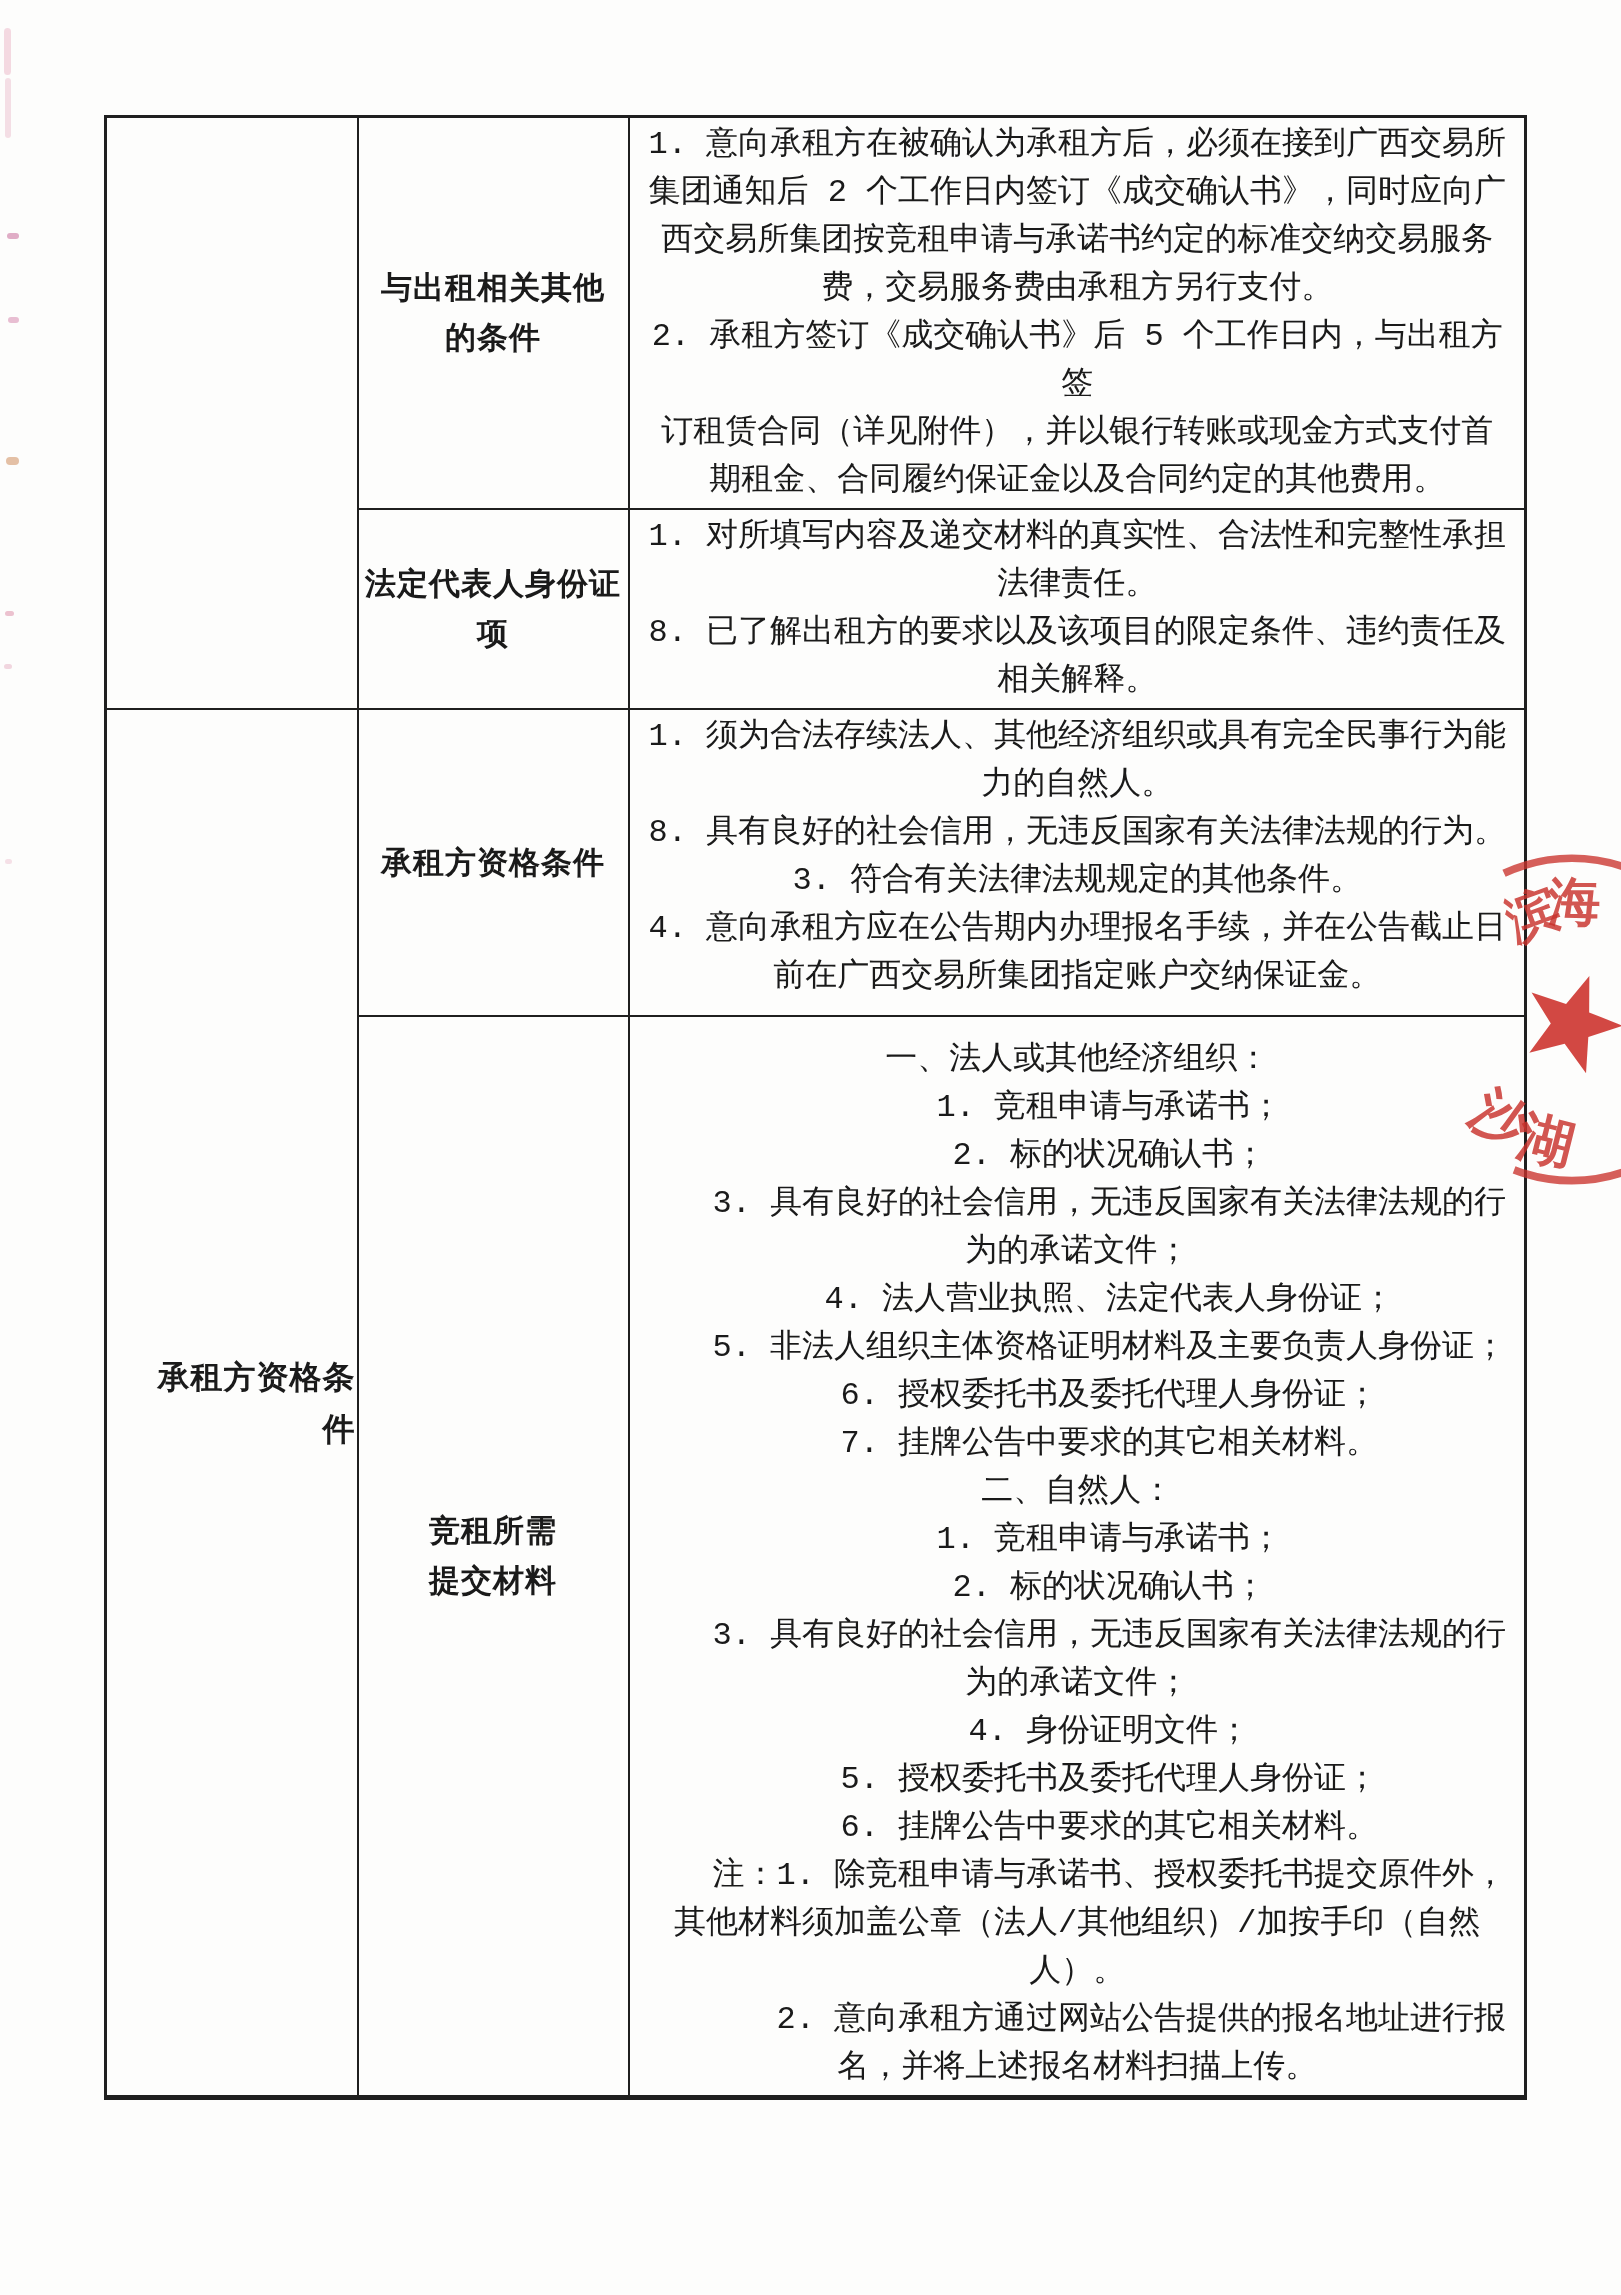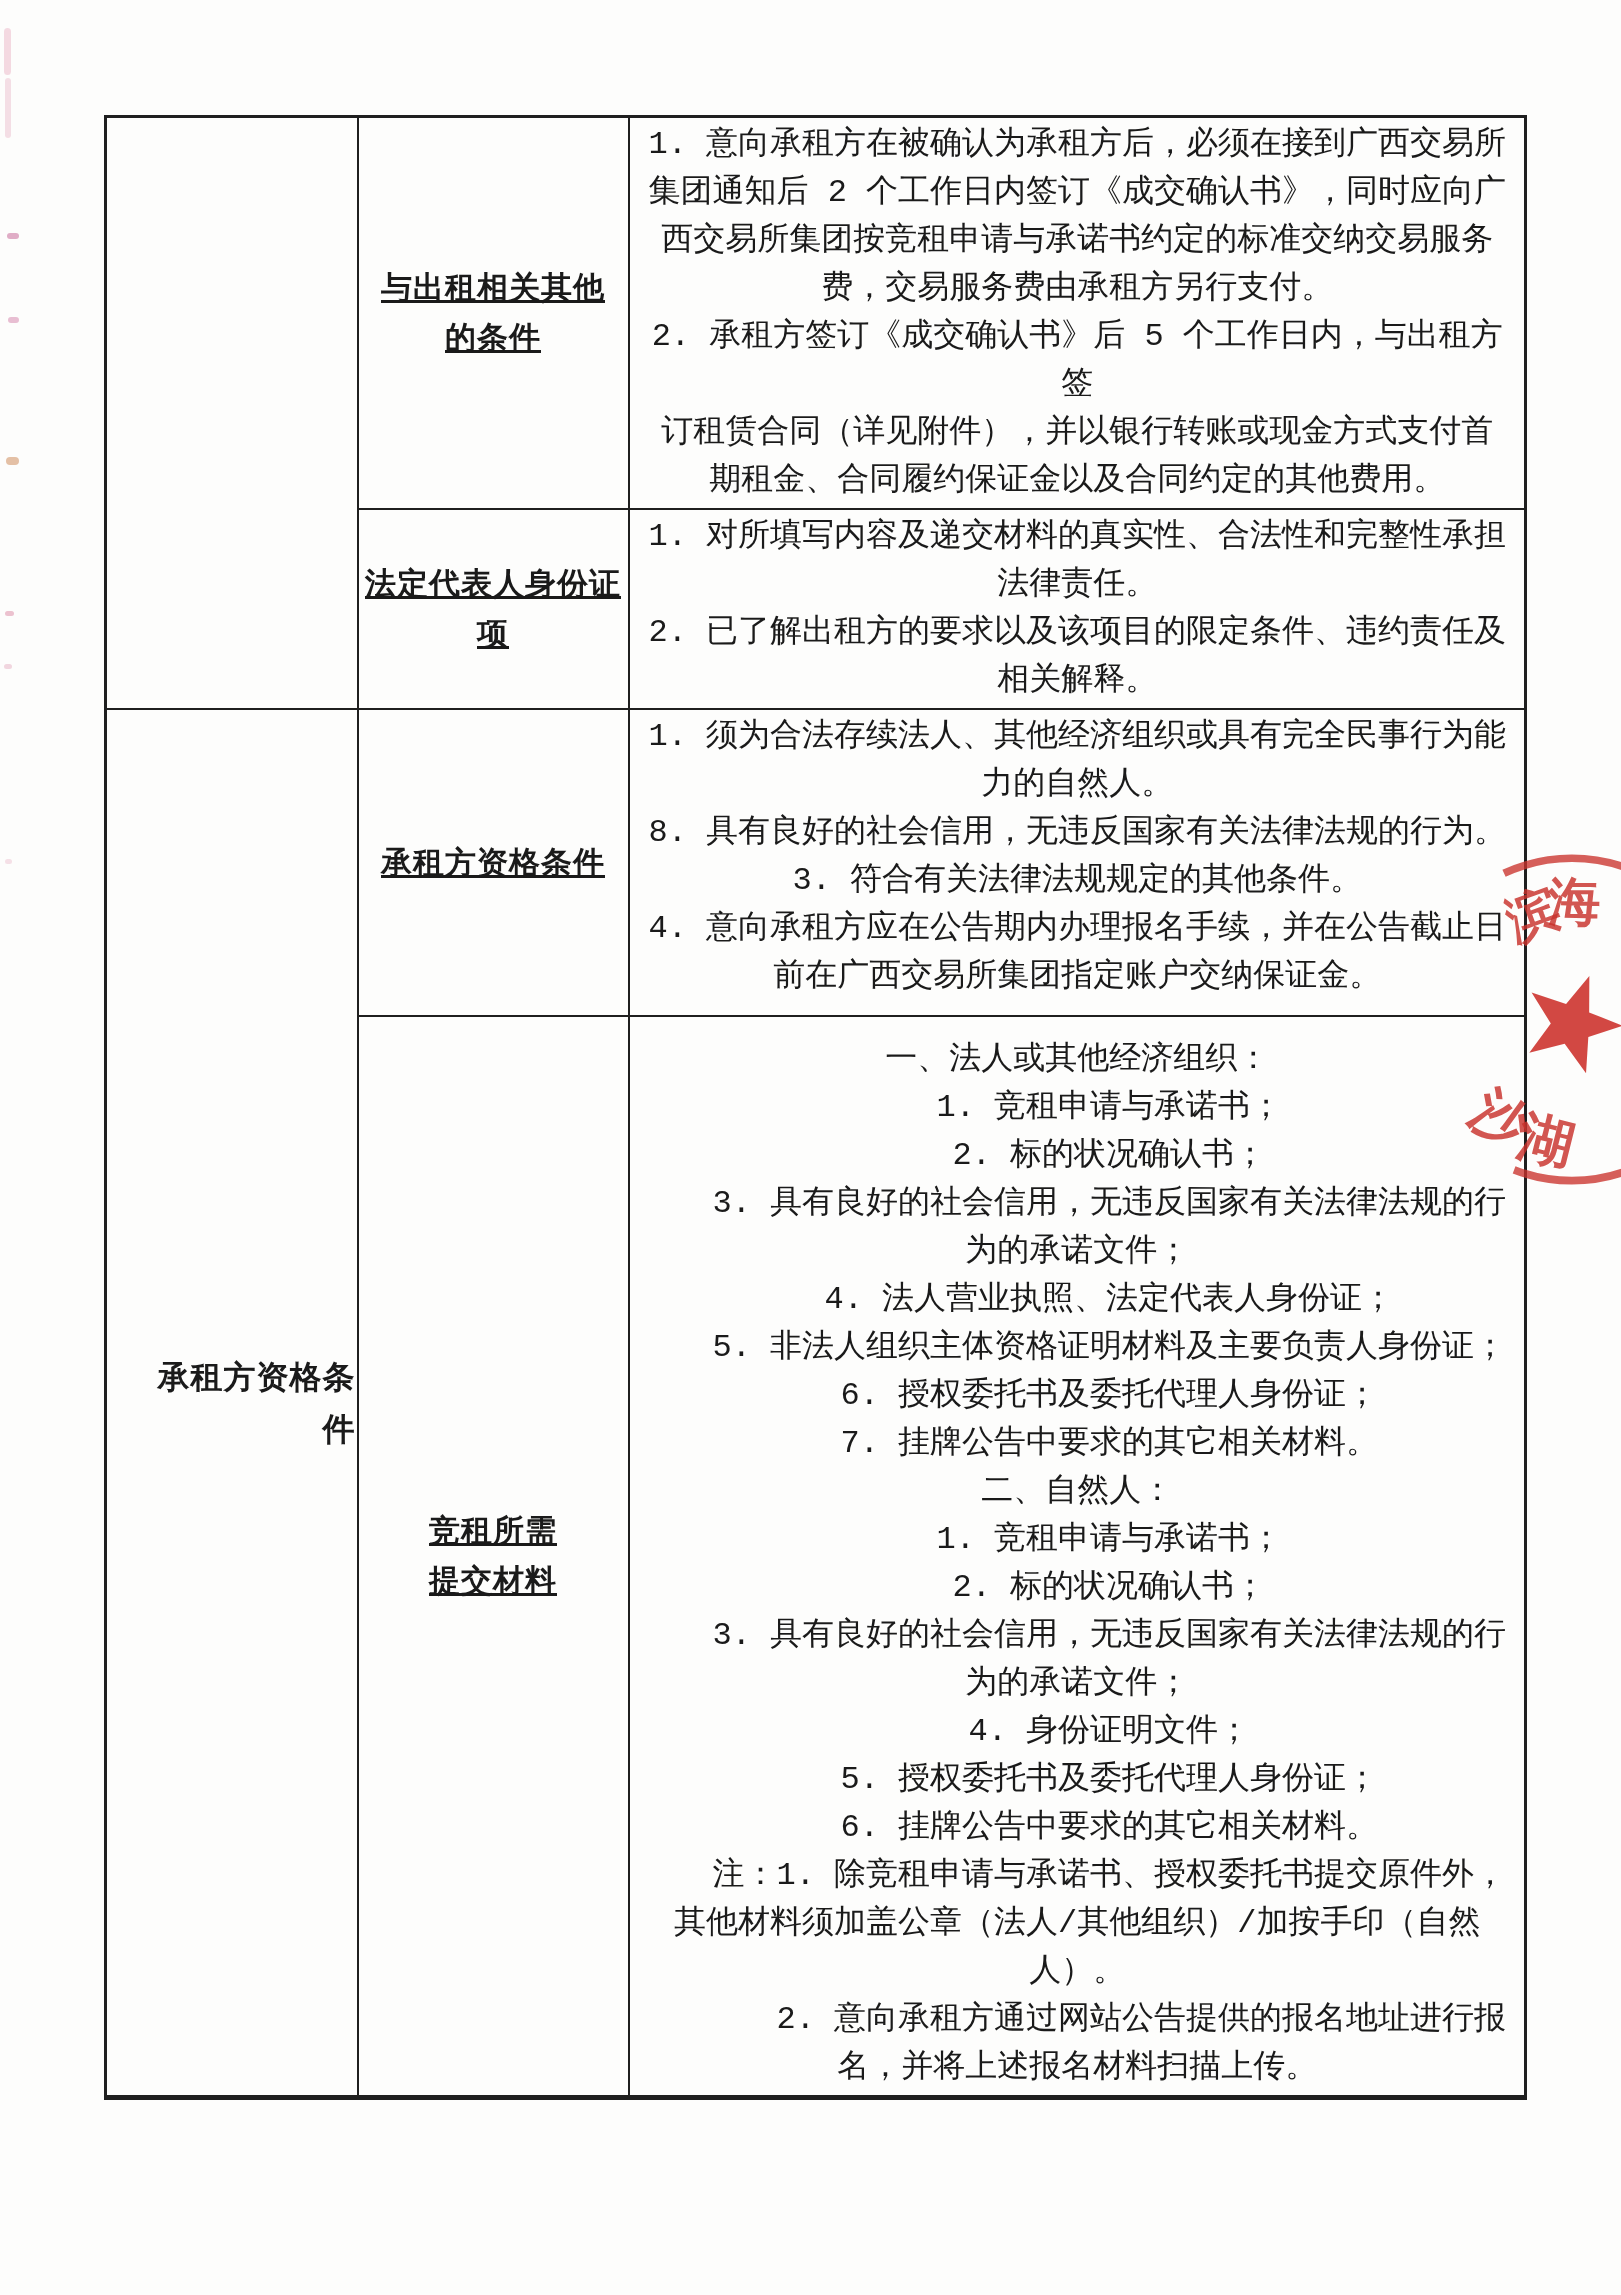--- a/index.html
+++ b/index.html
@@ -15,21 +15,21 @@
     position:absolute;left:104px;top:115px;width:1419px;
     border-collapse:collapse;table-layout:fixed;
     border:3.1px solid #1f1f1f;border-bottom-width:5.1px;
   }
   td{border:2.6px solid #1f1f1f;box-sizing:border-box;overflow:hidden;}
   col.c1{width:252px;} col.c2{width:271px;} col.c3{width:897px;}
   tr.r1{height:345px;} tr.r2{height:189px;} tr.r3{height:307px;} tr.r4{height:1048px;}
   td.label{
     text-align:center;vertical-align:middle;
     font-size:31px;line-height:50px;font-weight:600;
-    white-space:pre-line;letter-spacing:1px;text-decoration:underline;
+    white-space:pre-line;letter-spacing:1px;
   }
   td.cat{
     text-align:right;vertical-align:middle;
     font-size:32px;line-height:52px;font-weight:700;
     white-space:pre-line;letter-spacing:1px;
   }
   td.content{
     vertical-align:top;text-align:center;
     font-size:32px;line-height:48px;
     padding:3.1px 12.3px 3.1px 13.3px;
@@ -81,21 +81,21 @@
 费，交易服务费由承租方另行支付。
 2. 承租方签订《成交确认书》后 5 个工作日内，与出租方签
 订租赁合同（详见附件），并以银行转账或现金方式支付首
 期租金、合同履约保证金以及合同约定的其他费用。</td>
       </tr>
       <tr class="r2">
         <td class="label">法定代表人身份证
 项</td>
         <td class="content">1. 对所填写内容及递交材料的真实性、合法性和完整性承担
 法律责任。
-2. 已了解出租方的要求以及该项目的限定条件、违约责任及
+8. 已了解出租方的要求以及该项目的限定条件、违约责任及
 相关解释。</td>
       </tr>
       <tr class="r3">
         <td class="cat" rowspan="2">承租方资格条
 件</td>
         <td class="label">承租方资格条件</td>
         <td class="content">1. 须为合法存续法人、其他经济组织或具有完全民事行为能
 力的自然人。
 8. 具有良好的社会信用，无违反国家有关法律法规的行为。
 3. 符合有关法律法规规定的其他条件。

